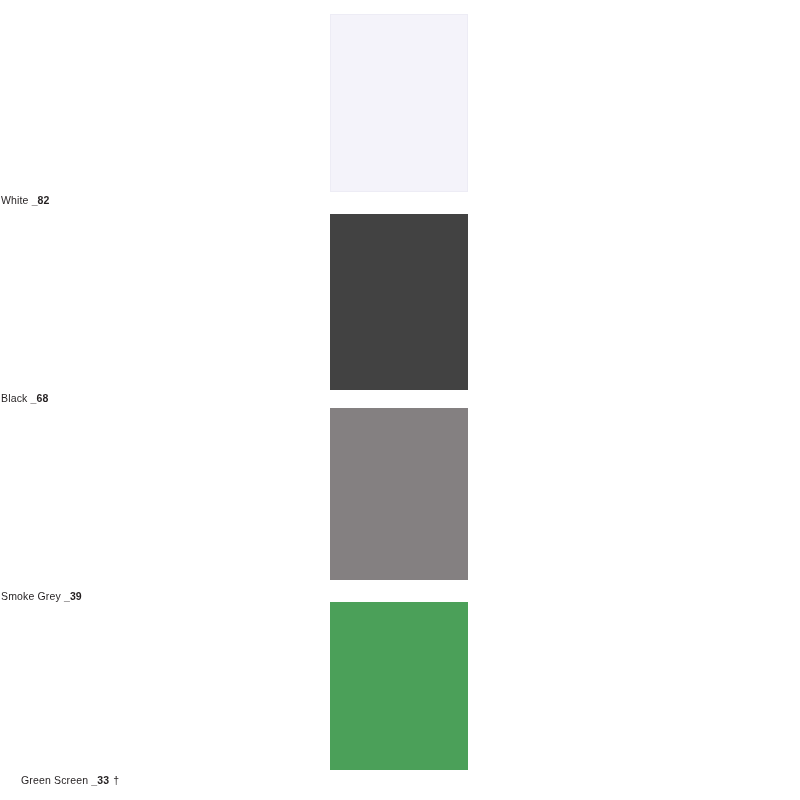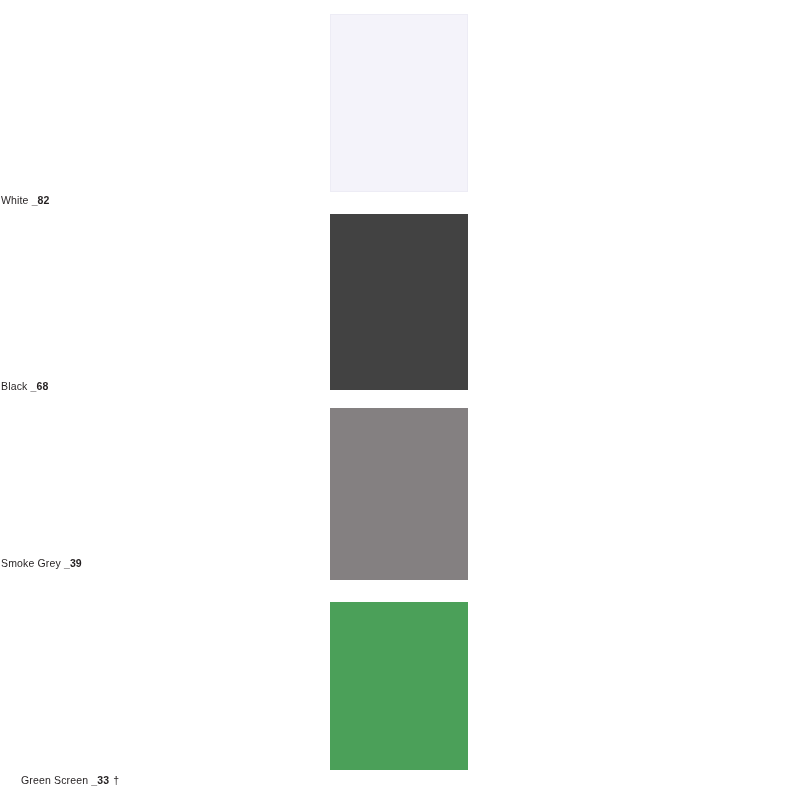--- a/index.html
+++ b/index.html
@@ -52,22 +52,22 @@
     font-weight: normal;
     padding-left: 1px;
   }
   
   #group-white     { top: 14px;  height: 178px; }
   #group-black     { top: 214px; height: 176px; }
   #group-smokegrey { top: 408px; height: 172px; }
   #group-greenscreen { top: 602px; height: 168px; }
 
   #label-white       { top: 194px; }
-  #label-black       { top: 380px; }
-  #label-smokegrey   { top: 557px; }
+  #label-black       { top: 392px; }
+  #label-smokegrey   { top: 590px; }
   #label-greenscreen { top: 774px; margin-left: 20px; }
 </style>
 </head>
 <body>
 
 <div id="swatch-sheet" style="background-color: rgb(255, 255, 255);">
 
   <div class="swatch-group" id="group-white">
     <div class="swatch-chip" id="chip-white" style="background-color: rgb(244, 243, 250); border: 1px solid rgb(237, 236, 245);"></div>
   </div>

